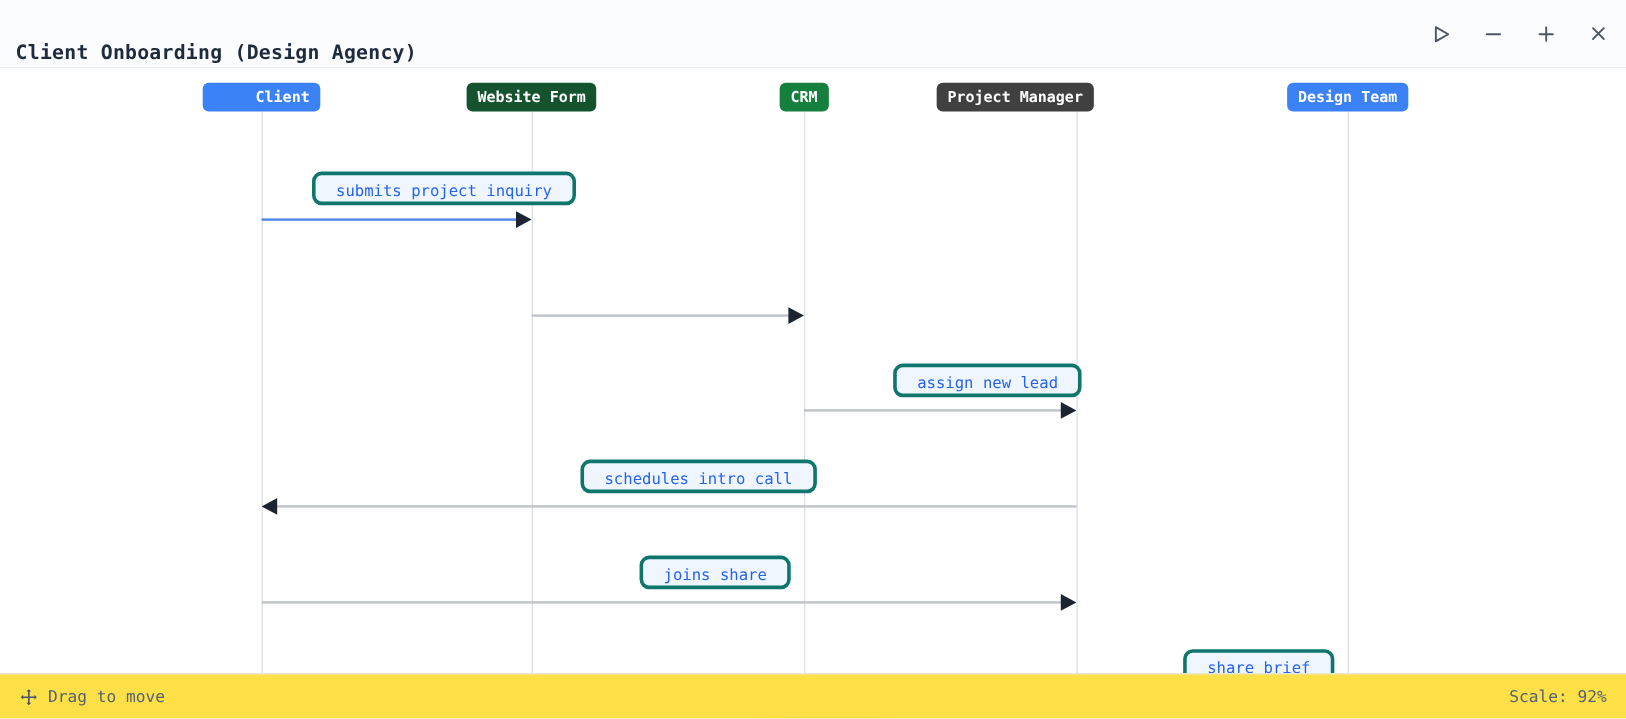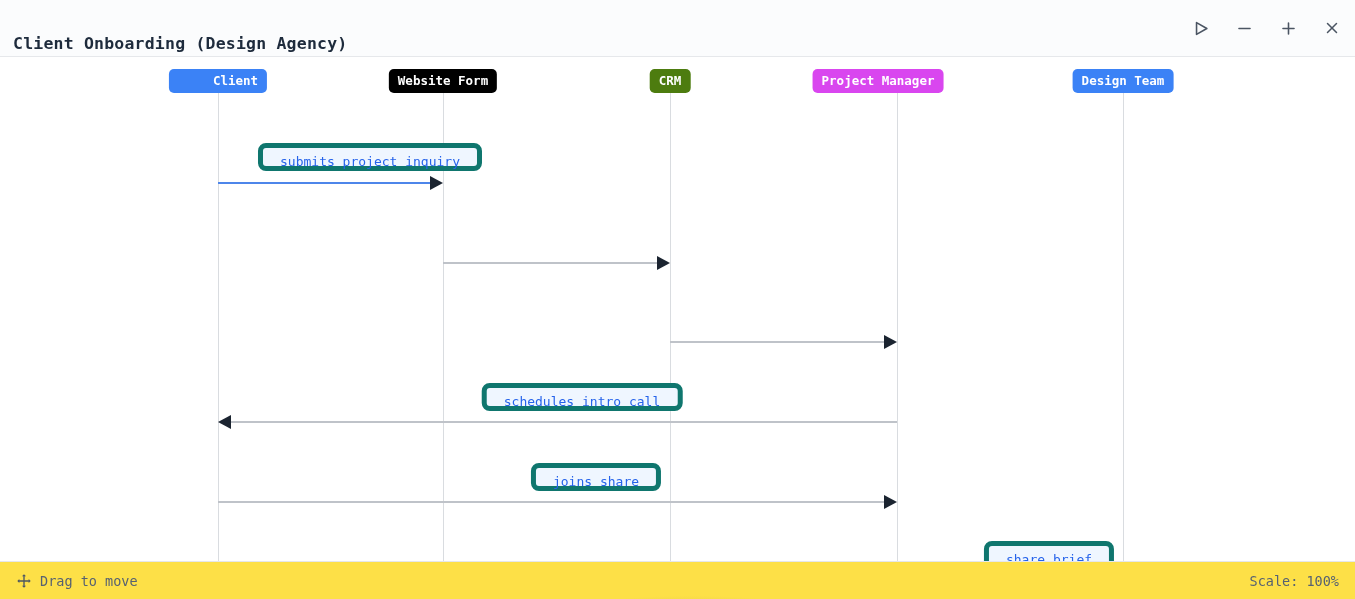--- a/index.html
+++ b/index.html
@@ -34,21 +34,21 @@
   }
   .actor-badge {
     position: absolute; top: 12px; transform: translateX(-50%);
     height: 24px; line-height: 24px; padding: 0 9px; border-radius: 5px;
     color: #ffffff; font-weight: bold; font-size: 12.5px; white-space: nowrap;
     cursor: grab;
   }
   .msg-label {
     position: absolute; transform: translateX(-50%);
     height: 28px; line-height: 27px; padding: 0 17px;
-    background: #eff6ff; border: 5px solid #0f766e; border-radius: 8px;
+    background: #eff6ff; border: 3px solid #0f766e; border-radius: 8px;
     color: #2563eb; font-size: 13px; white-space: nowrap; cursor: pointer;
   }
   .msg-line { position: absolute; height: 2px; }
   .msg-head {
     position: absolute; width: 0; height: 0;
     border-top: 7px solid transparent; border-bottom: 7px solid transparent;
   }
   .head-right { border-left: 13px solid #1b2430; }
   .head-left  { border-right: 13px solid #1b2430; }
 
@@ -106,50 +106,51 @@
             </svg>
         </span>
       </button>
     </div>
   </header>
 
   <div class="canvas">
       <div class="lifeline" style="left: 217.5px;"></div>
       <div class="actor-badge" style="left: 218px; background: rgb(59, 130, 246); padding-left: 44px;">Client</div>
       <div class="lifeline" style="left: 442.5px;"></div>
-      <div class="actor-badge" style="left: 443px; background: #000000;">Website Form</div>
+      <div class="actor-badge" style="left: 443px; background: #14532d;">Website Form</div>
       <div class="lifeline" style="left: 669.5px;"></div>
-      <div class="actor-badge" style="left: 670px; background: #4d7c0f;">CRM</div>
+      <div class="actor-badge" style="left: 670px; background: #15803d;">CRM</div>
       <div class="lifeline" style="left: 896.5px;"></div>
-      <div class="actor-badge" style="left: 878px; background: #d946ef;">Project Manager</div>
+      <div class="actor-badge" style="left: 846px; background: #404040;">Project Manager</div>
       <div class="lifeline" style="left: 1122.5px;"></div>
       <div class="actor-badge" style="left: 1123px; background: #3b82f6;">Design Team</div>
       <div class="msg-line" style="left: 218px; width: 213px; top: 125px; background: rgb(78, 134, 234);"></div>
       <div class="msg-head head-right" style="top: 119px; left: 430px;"></div>
       <div class="msg-label" style="left: 370px; top: 86px;">submits project inquiry</div>
       <div class="msg-line" style="left: 443px; width: 215px; top: 205px; background: rgb(191, 195, 201);"></div>
       <div class="msg-head head-right" style="top: 199px; left: 657px;"></div>
       <div class="msg-line" style="left: 670px; width: 215px; top: 284px; background: rgb(191, 195, 201);"></div>
       <div class="msg-head head-right" style="top: 278px; left: 884px;"></div>
+      <div class="msg-label" style="left: 823px; top: 246px;">assign new lead</div>
       <div class="msg-line" style="left: 230px; width: 667px; top: 364px; background: rgb(191, 195, 201);"></div>
       <div class="msg-head head-left" style="top: 358px; left: 218px;"></div>
       <div class="msg-label" style="left: 556px; top: 326px; margin-left: 26px;">schedules intro call</div>
       <div class="msg-line" style="left: 218px; width: 667px; top: 444px; background: rgb(191, 195, 201);"></div>
       <div class="msg-head head-right" style="top: 438px; left: 884px;"></div>
       <div class="msg-label" style="left: 596px; top: 406px;">joins share</div>
       <div class="msg-label" style="left: 1049px; top: 484px;">share brief</div>
     </div>
 
   <footer class="statusbar">
     <div class="status-left">
       <span>
         <svg width="16" height="16" viewBox="0 0 24 24" fill="currentColor">
             <path d="M12 2 L15 5 H13 V11 H19 V9 L22 12 L19 15 V13 H13 V19 H15 L12 22 L9 19 H11 V13 H5 V15 L2 12 L5 9 V11 H11 V5 H9 Z"></path>
           </svg>
       </span>
       <span>Drag to move</span>
     </div>
-    <div class="status-right">Scale: 100%</div>
+    <div class="status-right">Scale: 92%</div>
   </footer>
 
   <div class="bottom-shadow"></div>
 
 </div>
 
 </body></html>

